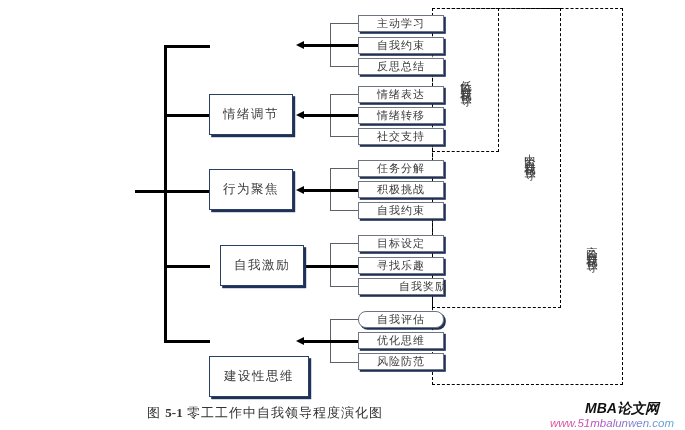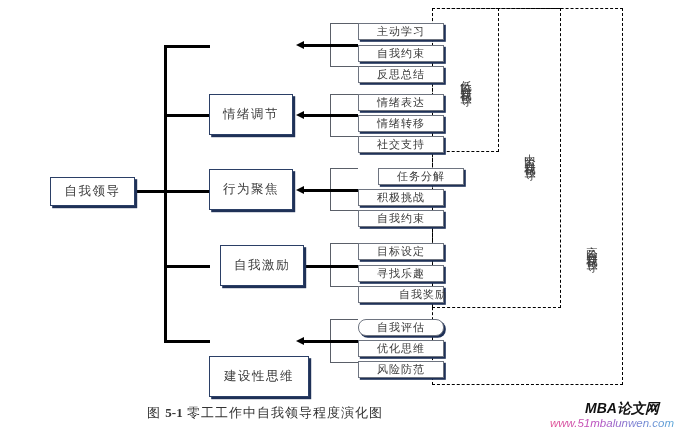--- a/index.html
+++ b/index.html
@@ -29,21 +29,20 @@
     border:1.2px solid #2b3f66;
     font-size:12.5px;
     box-shadow:2.2px 2.2px 0 0 #1f3157;
   }
   
   .box.leaf{
     border:1px solid #6e7480;
     font-size:11px;
     letter-spacing:1px;
     box-shadow:1.8px 1.8px 0 0 #1f3157;
-    margin-top:8px;
   }
 
   
   .ln{position:absolute;background:#000000;z-index:3;}
   .ln.thick-h{height:2.6px;}
   .ln.thick-v{width:2.6px;}
   .ln.thin-h{height:1.2px;background:#5a5f68;}
   .ln.thin-v{width:1.2px;background:#5a5f68;}
 
   
@@ -110,21 +109,20 @@
 
   <div class="ln thick-h" style="left:135px;top:190px;width:32px;"></div>
   <div class="ln thick-v" style="left:164px;top:45px;height:297px;"></div>
 
   <div class="ln thick-h" style="left:164px;top:45px;width:46px;"></div>
   <div class="ln thick-h" style="left:164px;top:114px;width:46px;"></div>
   <div class="ln thick-h" style="left:164px;top:190px;width:46px;"></div>
   <div class="ln thick-h" style="left:164px;top:265px;width:46px;"></div>
   <div class="ln thick-h" style="left:164px;top:340px;width:46px;"></div>
 
-  <div class="box root" style="left:50px;top:177px;width:85px;height:29px;">自我领导</div>
 
   <div class="box major" style="left:209px;top:94px;width:84px;height:41px;">情绪调节</div>
   <div class="box major" style="left:209px;top:169px;width:84px;height:41px;">行为聚焦</div>
   <div class="box major" style="left:220px;top:245px;width:84px;height:41px;">自我激励</div>
   <div class="box major" style="left:209px;top:320px;width:100px;height:41px;margin-top:36px;">建设性思维</div>
 
   <div class="arrow-l" style="left:296px;top:41px;"></div>
   <div class="ln thick-h" style="left:303px;top:44px;width:53px;"></div>
   <div class="ln thin-v" style="left:330px;top:23px;height:44px;"></div>
   <div class="ln thin-h" style="left:330px;top:23px;width:28px;"></div>
@@ -146,21 +144,21 @@
   <div class="box leaf" style="left:358px;top:107px;width:86px;height:17px;">情绪转移</div>
   <div class="box leaf" style="left:358px;top:128px;width:86px;height:17px;">社交支持</div>
 
   <div class="arrow-l" style="left:296px;top:186px;"></div>
   <div class="ln thick-h" style="left:303px;top:189px;width:53px;"></div>
   <div class="ln thin-v" style="left:330px;top:168px;height:43px;"></div>
   <div class="ln thin-h" style="left:330px;top:168px;width:28px;"></div>
   <div class="ln thick-h" style="left:330px;top:189px;width:28px;"></div>
   <div class="ln thin-h" style="left:330px;top:210px;width:28px;"></div>
 
-  <div class="box leaf" style="left:378px;top:160px;width:86px;height:17px;">任务分解</div>
+  <div class="box leaf" style="left:358px;top:160px;width:86px;height:17px;">任务分解</div>
   <div class="box leaf" style="left:358px;top:181px;width:86px;height:17px;">积极挑战</div>
   <div class="box leaf" style="left:358px;top:202px;width:86px;height:17px;">自我约束</div>
 
   <div class="arrow-l" style="left:296px;top:262px;"></div>
   <div class="ln thick-h" style="left:303px;top:265px;width:53px;"></div>
   <div class="ln thin-v" style="left:330px;top:243px;height:44px;"></div>
   <div class="ln thin-h" style="left:330px;top:243px;width:28px;"></div>
   <div class="ln thick-h" style="left:330px;top:265px;width:28px;"></div>
   <div class="ln thin-h" style="left:330px;top:286px;width:28px;"></div>
 

